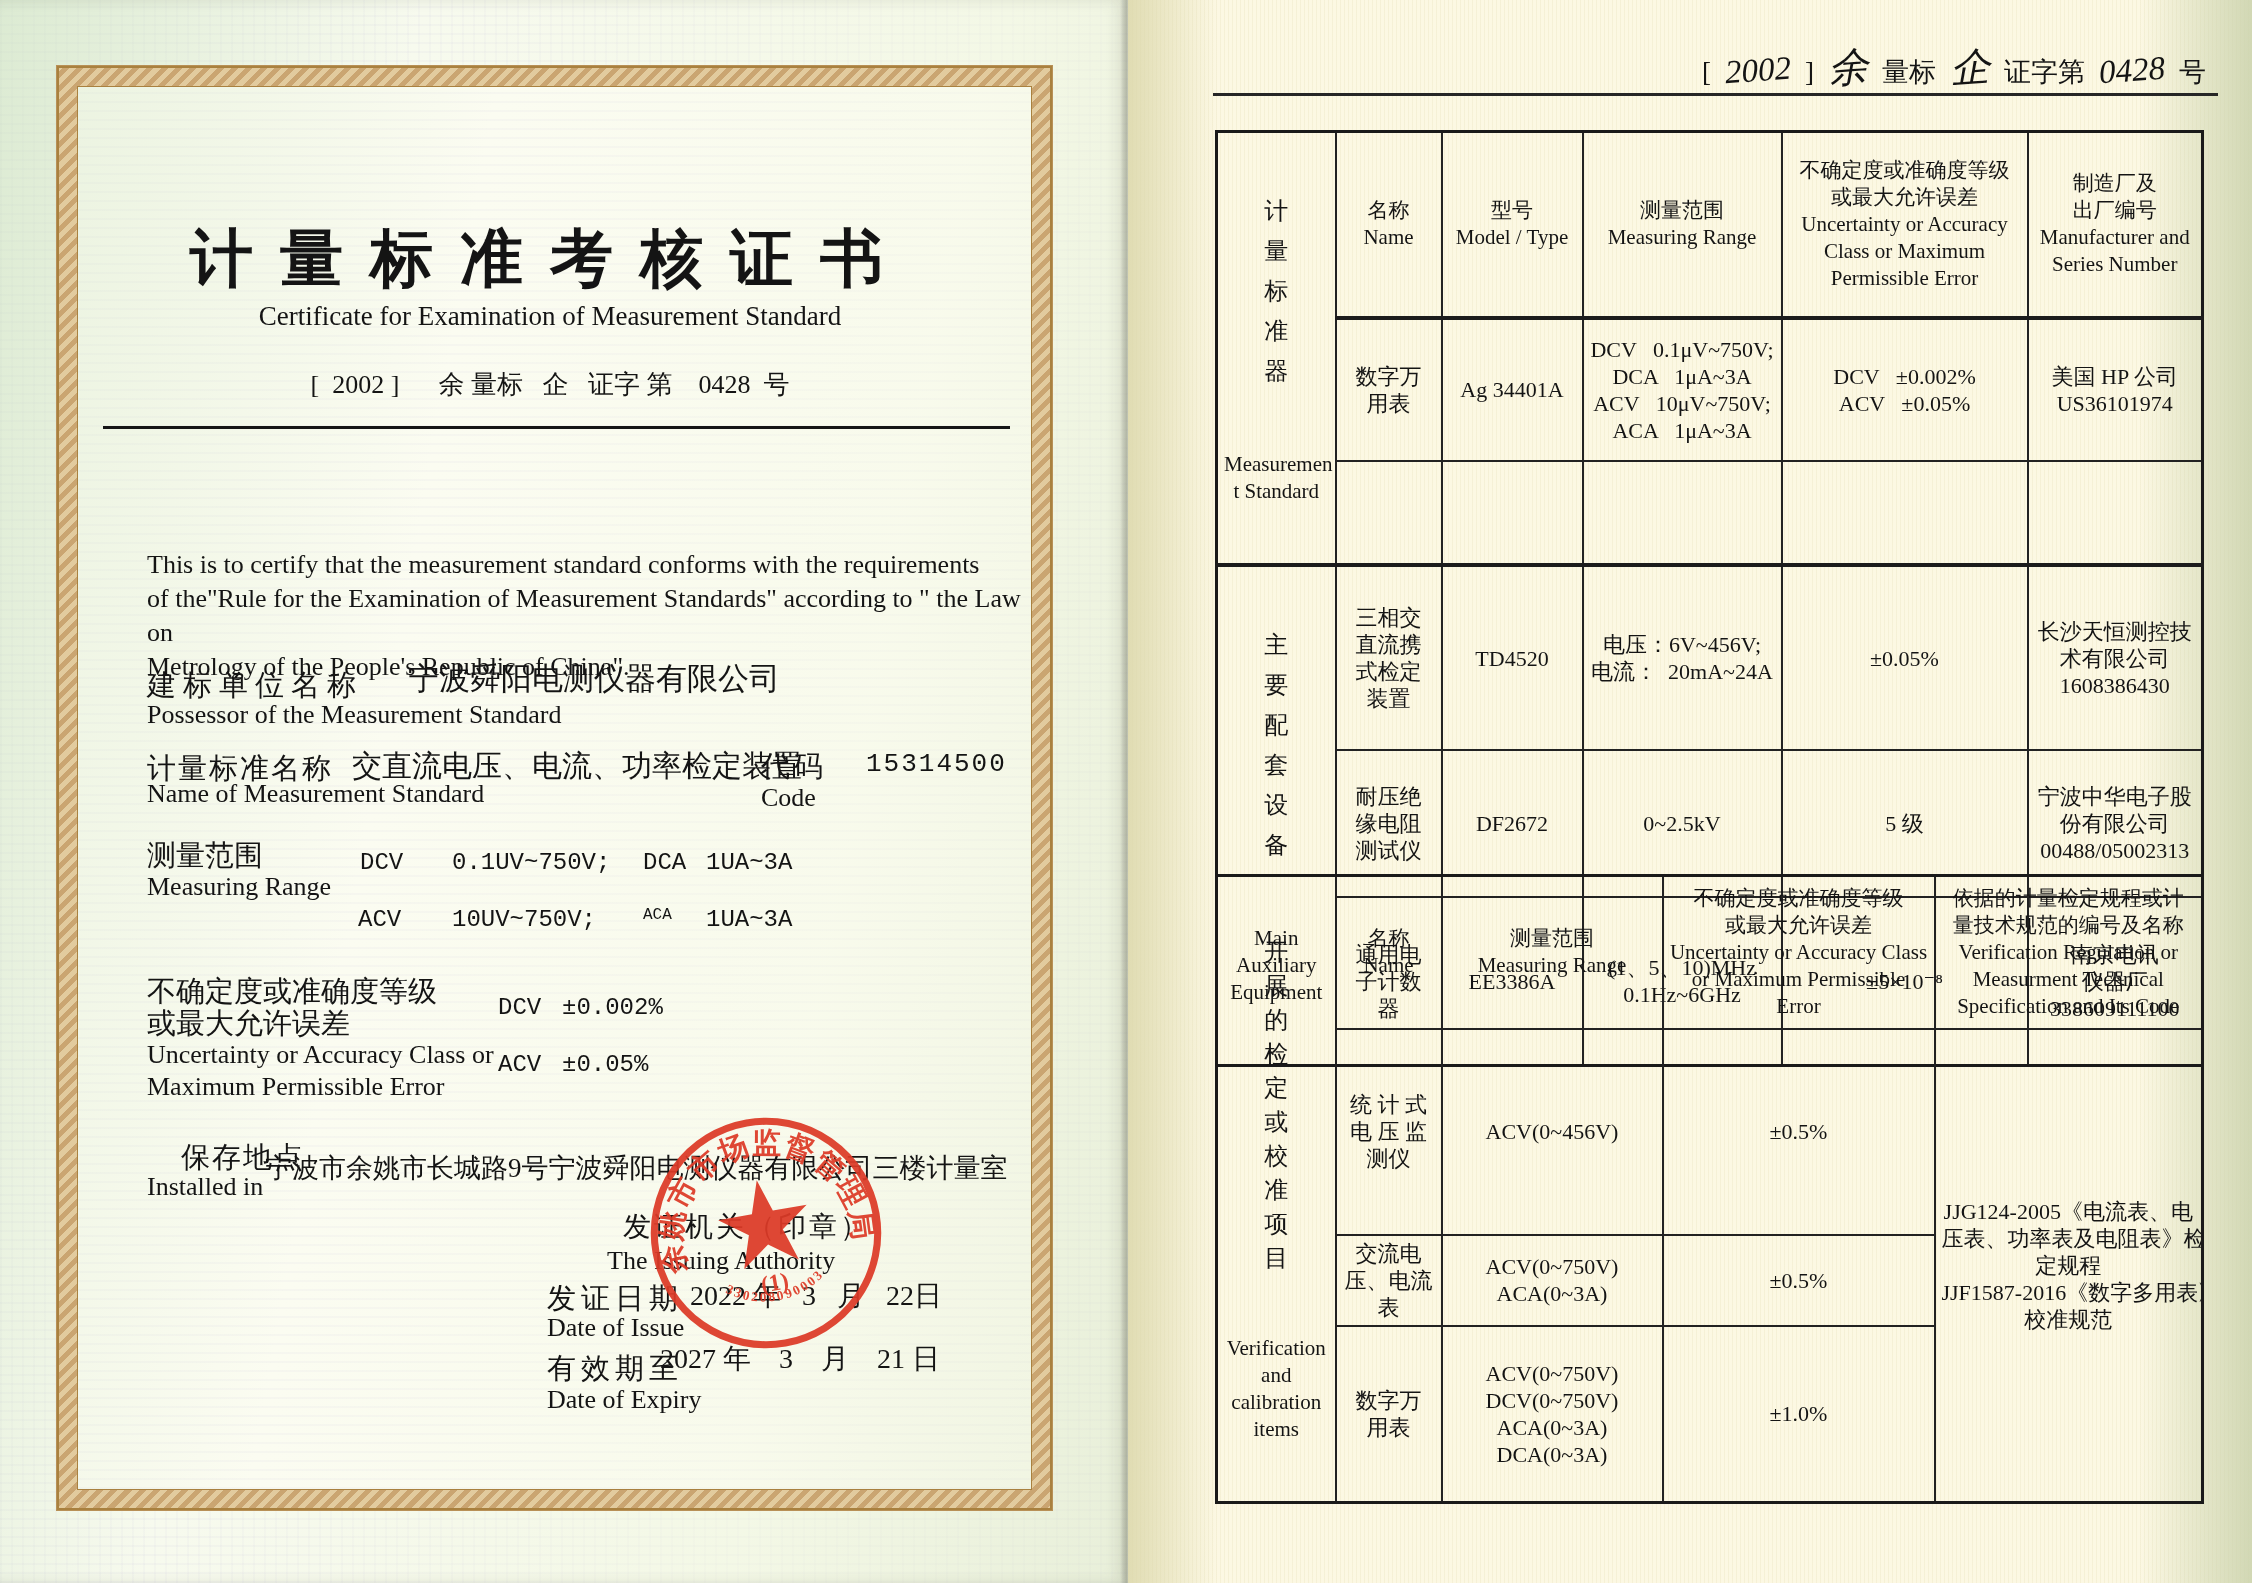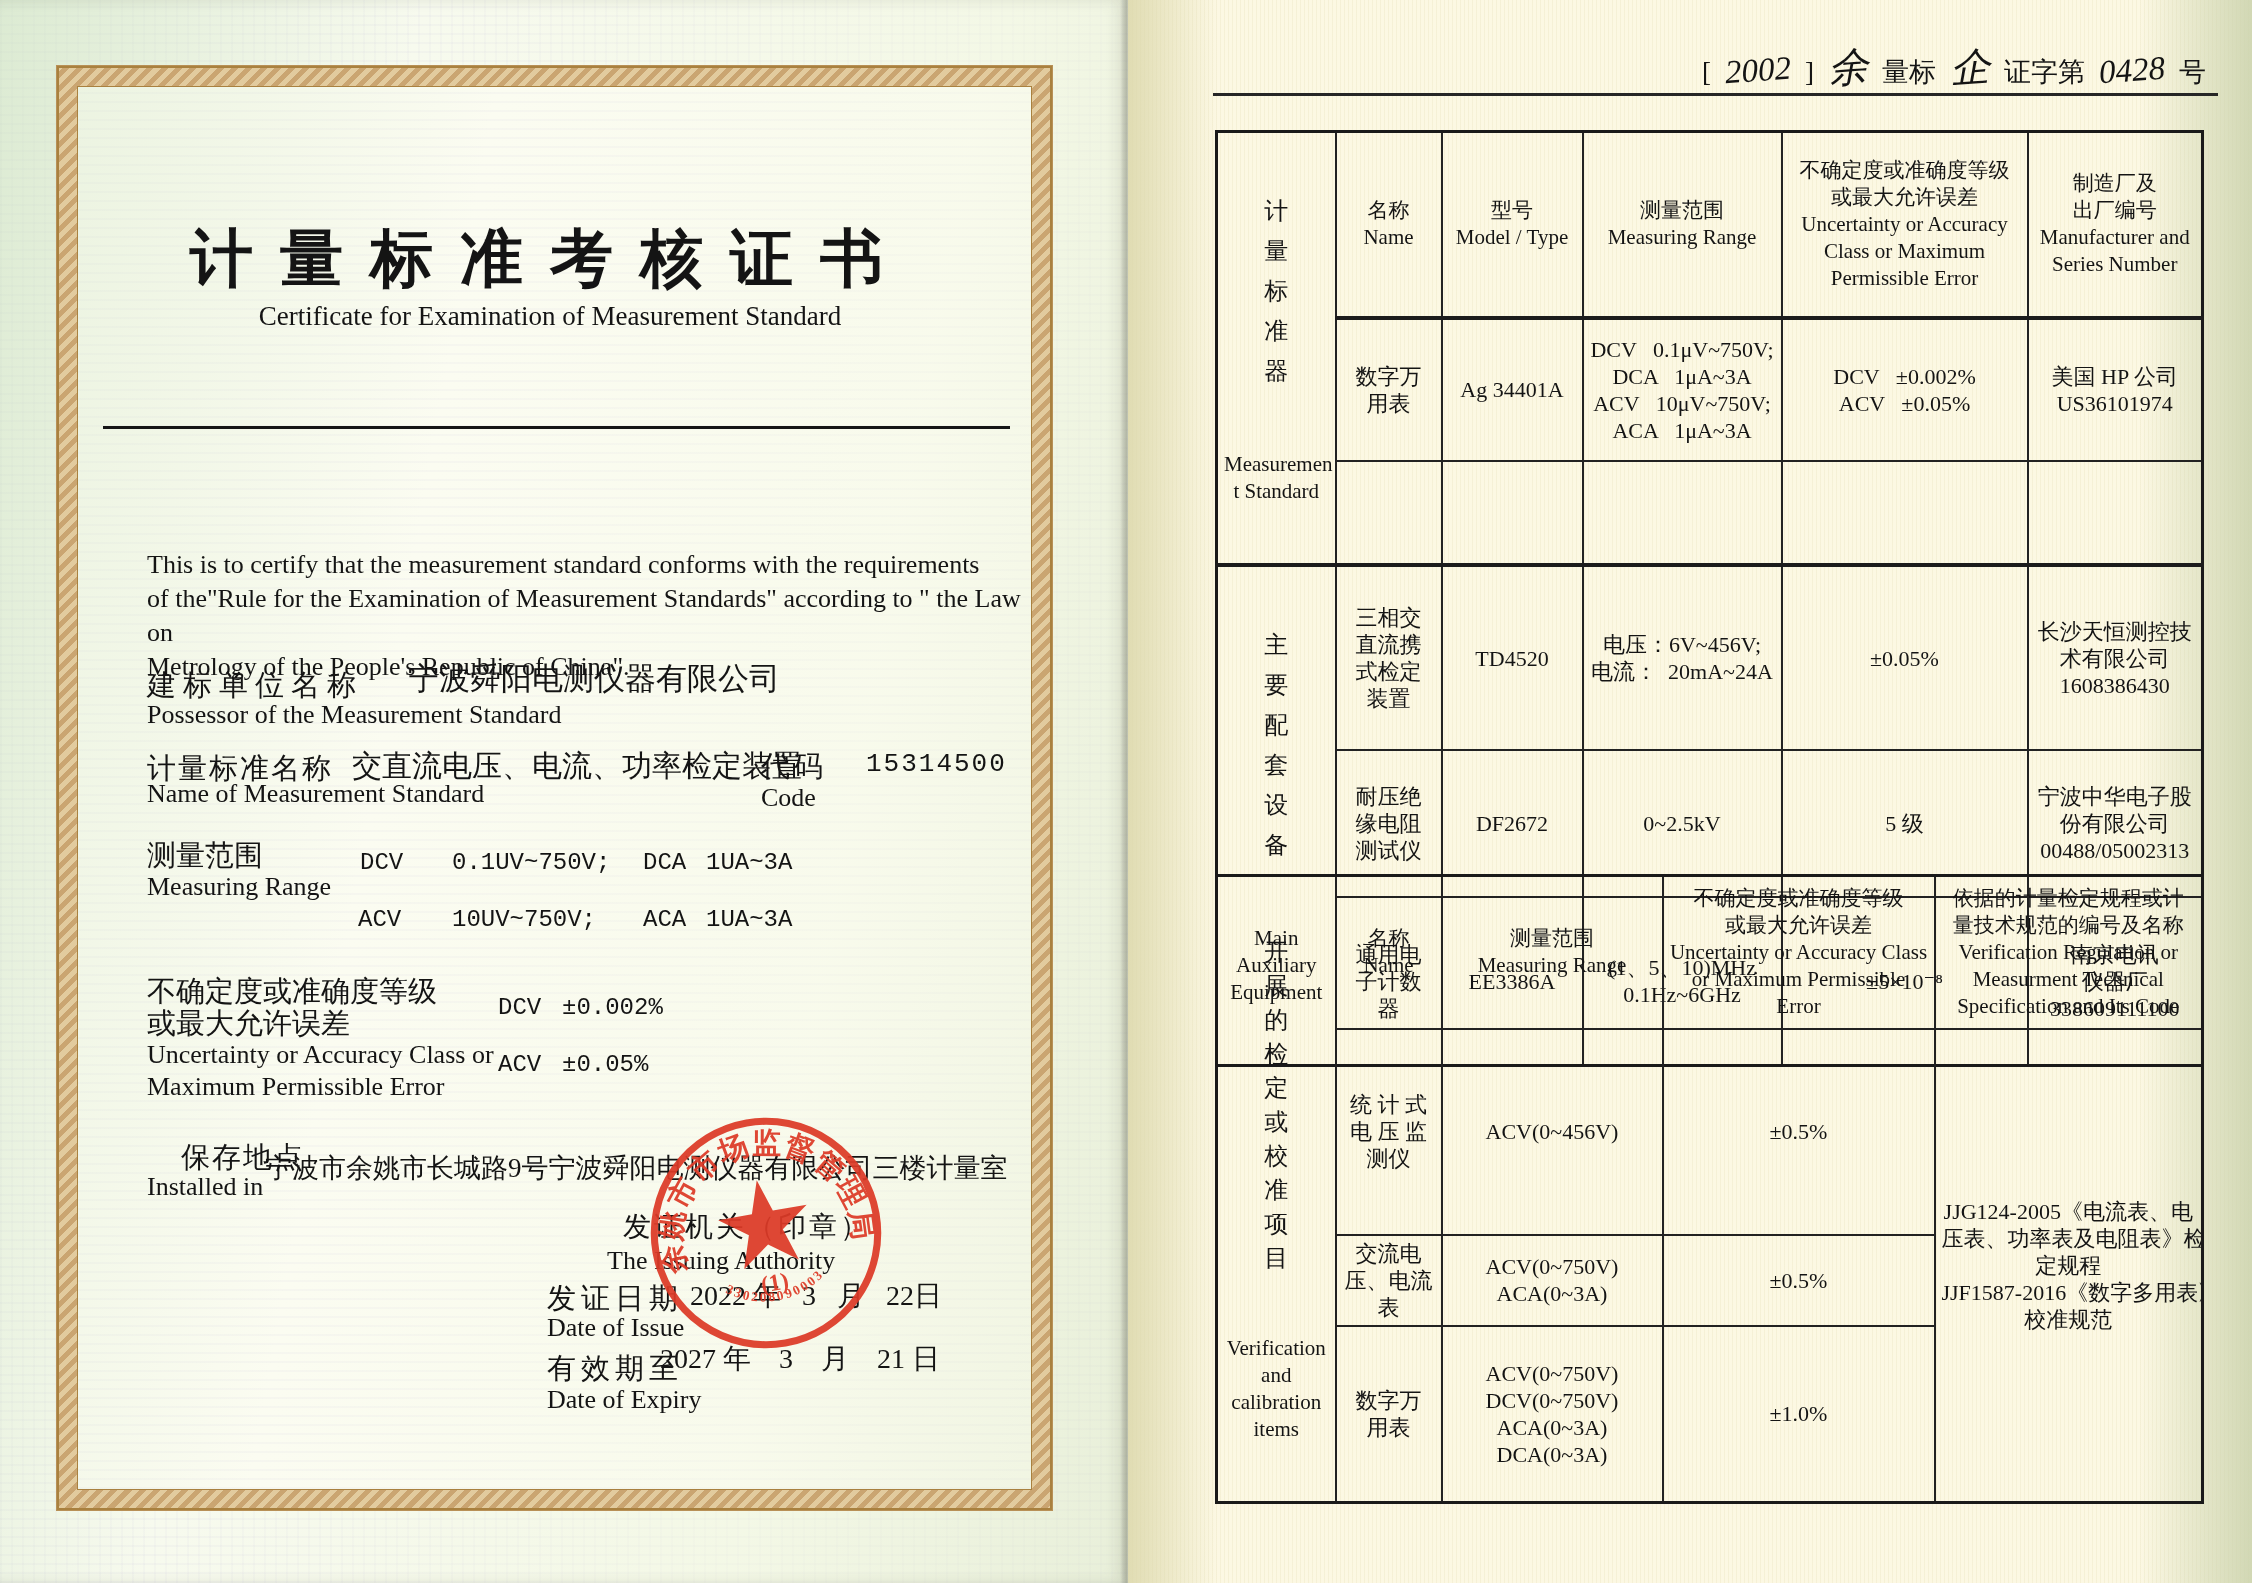--- a/index.html
+++ b/index.html
@@ -72,20 +72,21 @@
 
 <div class="stage">
 
   <div class="page-left">
     <div class="frame">
       <div class="paper"></div>
     </div>
 
     <div class="abs title-cn">计量标准考核证书</div>
     <div class="abs title-en">Certificate for Examination of  Measurement Standard</div>
+    <div class="abs cert-line">[  2002 ]      余 量标   企   证字 第    0428  号</div>
     <div class="abs rule"></div>
 
     <div class="abs para-en">This is to certify that the measurement standard conforms with the  requirements
 of  the"Rule for the Examination of Measurement Standards" according to " the Law on
 Metrology of the People's Republic of China".</div>
 
     <div class="abs lbl-cn" style="left:147px;top:666px;letter-spacing:7px;">建标单位名称</div>
     <div class="abs" style="left:408px;top:658px;font-size:31px;">宁波舜阳电测仪器有限公司</div>
     <div class="abs lbl-en" style="left:147px;top:700px;">Possessor of the Measurement Standard</div>
 
@@ -97,21 +98,21 @@
     <div class="abs mono" style="left:866px;top:749px;font-size:26px;letter-spacing:2px;">15314500</div>
 
     <div class="abs lbl-cn" style="left:147px;top:836px;">测量范围</div>
     <div class="abs lbl-en" style="left:147px;top:872px;">Measuring Range</div>
     <div class="abs mono" style="left:360px;top:849px;font-size:24px;">DCV</div>
     <div class="abs mono" style="left:452px;top:849px;font-size:24px;">0.1UV~750V;</div>
     <div class="abs mono" style="left:643px;top:849px;font-size:24px;">DCA</div>
     <div class="abs mono" style="left:706px;top:849px;font-size:24px;">1UA~3A</div>
     <div class="abs mono" style="left:358px;top:906px;font-size:24px;">ACV</div>
     <div class="abs mono" style="left:452px;top:906px;font-size:24px;">10UV~750V;</div>
-    <div class="abs mono" style="left:643px;top:906px;font-size:24px;">ACA</div>
+    <div class="abs mono" style="left:643px;top:906px;font-size:16px;">ACA</div>
     <div class="abs mono" style="left:706px;top:906px;font-size:24px;">1UA~3A</div>
 
     <div class="abs lbl-cn" style="left:147px;top:972px;">不确定度或准确度等级</div>
     <div class="abs lbl-cn" style="left:147px;top:1004px;">或最大允许误差</div>
     <div class="abs lbl-en" style="left:147px;top:1040px;">Uncertainty or Accuracy Class or</div>
     <div class="abs lbl-en" style="left:147px;top:1072px;">Maximum Permissible Error</div>
     <div class="abs mono" style="left:498px;top:994px;font-size:24px;">DCV</div>
     <div class="abs mono" style="left:562px;top:994px;font-size:24px;">±0.002%</div>
     <div class="abs mono" style="left:498px;top:1051px;font-size:24px;">ACV</div>
     <div class="abs mono" style="left:562px;top:1051px;font-size:24px;">±0.05%</div>

